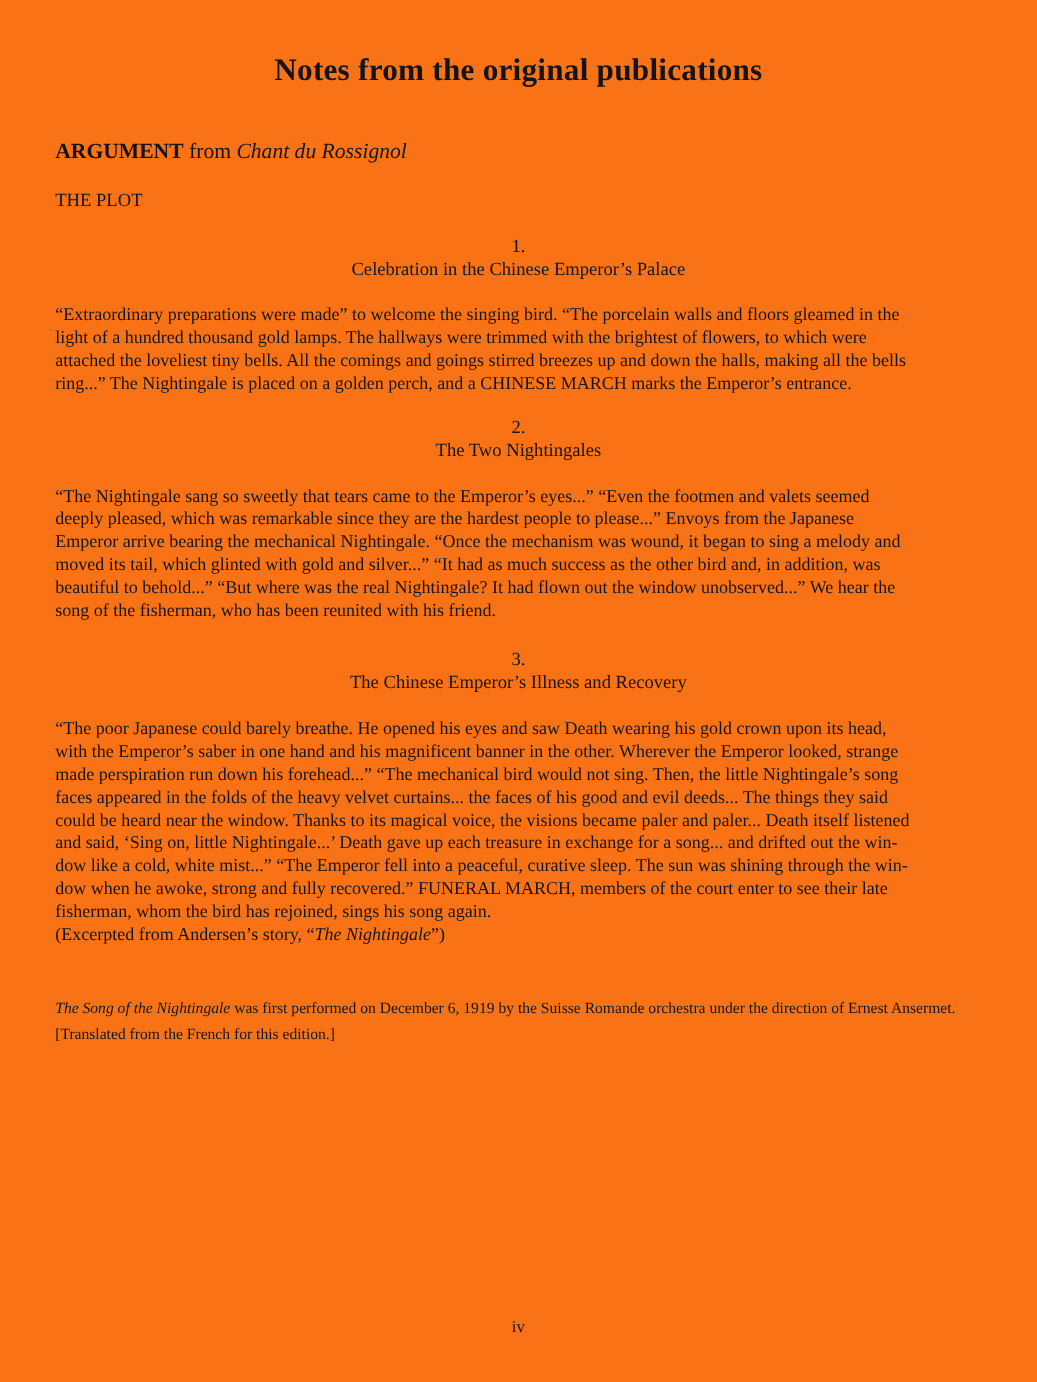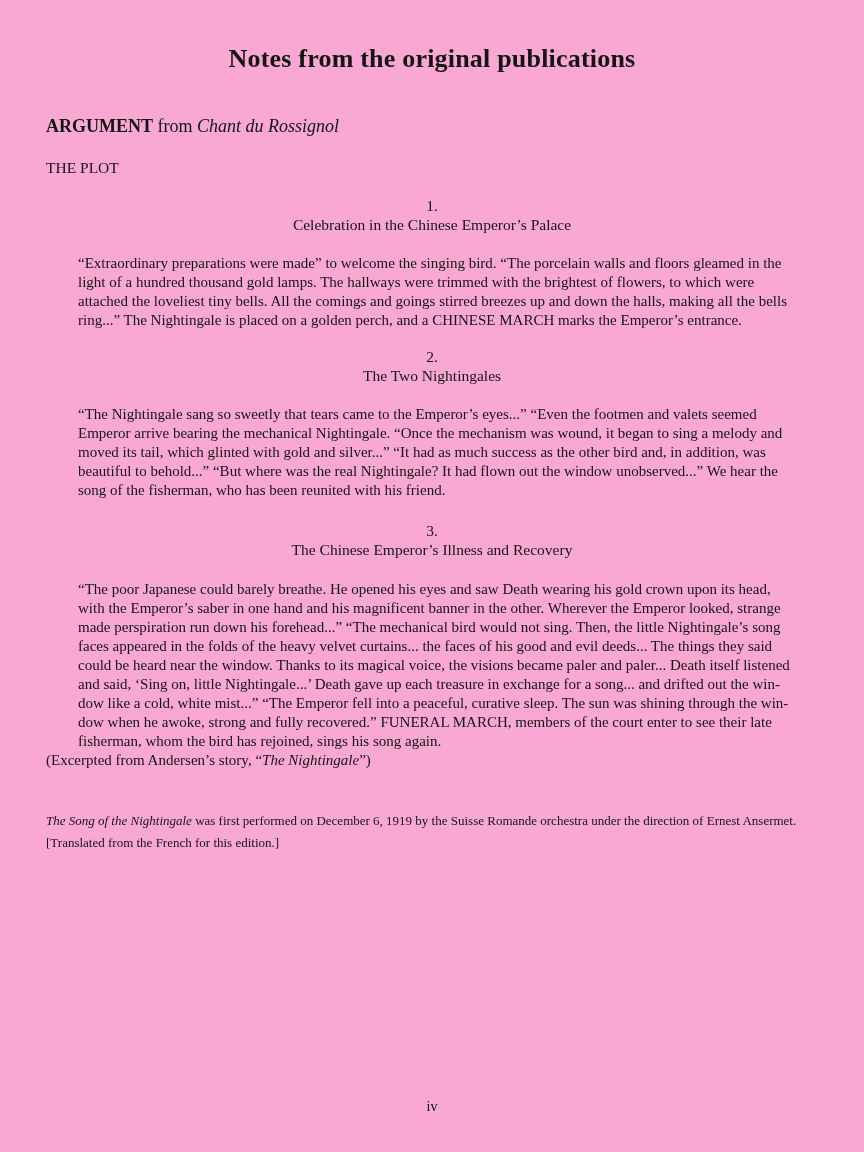--- a/index.html
+++ b/index.html
@@ -1,40 +1,40 @@
 <!DOCTYPE html>
 <html><head>
 <meta charset="utf-8">
 <style>
   html,body { margin:0; padding:0; background:#ffffff; }
   .page {
     position:relative;
     width:864px; height:1152px;
-    background:#f9a8d4;
+    background:#f97316;
     color:#141414;
     font-family:"Liberation Serif","DejaVu Serif",serif;
     overflow:hidden;
   }
   .content { position:absolute; left:46px; top:0; width:772px; }
   .title {
     margin:44px 0 0 0;
     text-align:center;
     font-size:26px; font-weight:bold; line-height:30px;
     letter-spacing:0.2px;
   }
   .argument { margin:41px 0 0 0; font-size:18px; line-height:22px; }
   .b { font-weight:bold; }
   .i { font-style:italic; }
   .plot { margin:21px 0 0 0; text-align:left; font-size:15.5px; line-height:19px; }
   .shead { margin:19px 0 0 0; text-align:center; font-size:15.5px; line-height:19px; }
   .shead.s2 { margin-top:17px; }
   .shead.s3 { margin-top:21px; }
   .para { margin:20px 0 0 0; font-size:15px; line-height:19px; }
   .para.p3 { margin-top:21px; }
-  .pline { white-space:nowrap;margin-left:32px; }
+  .pline { white-space:nowrap; }
   .attrib { margin:0; text-align:left; font-size:15px; line-height:19px; }
   .footnote { margin:40px 0 0 0; font-size:13px; line-height:22px; }
   .pagenum {
     position:absolute; left:0; top:1098px; width:100%;
     text-align:center; font-size:14px; line-height:17px;
   }
 </style>
 </head>
 <body>
 
@@ -57,20 +57,21 @@
         <div class="pline">attached the loveliest tiny bells. All the comings and goings stirred breezes up and down the halls, making all the bells</div>
         <div class="pline">ring...” The Nightingale is placed on a golden perch, and a CHINESE MARCH marks the Emperor’s entrance.</div>
       </div>
 
     <div class="shead s2">
       <div>2.</div>
       <div>The Two Nightingales</div>
     </div>
     <div class="para p2">
         <div class="pline">“The Nightingale sang so sweetly that tears came to the Emperor’s eyes...” “Even the footmen and valets seemed</div>
+        <div class="pline">deeply pleased, which was remarkable since they are the hardest people to please...” Envoys from the Japanese</div>
         <div class="pline">Emperor arrive bearing the mechanical Nightingale. “Once the mechanism was wound, it began to sing a melody and</div>
         <div class="pline">moved its tail, which glinted with gold and silver...” “It had as much success as the other bird and, in addition, was</div>
         <div class="pline">beautiful to behold...” “But where was the real Nightingale? It had flown out the window unobserved...” We hear the</div>
         <div class="pline">song of the fisherman, who has been reunited with his friend.</div>
       </div>
 
     <div class="shead s3">
       <div>3.</div>
       <div>The Chinese Emperor’s Illness and Recovery</div>
     </div>

